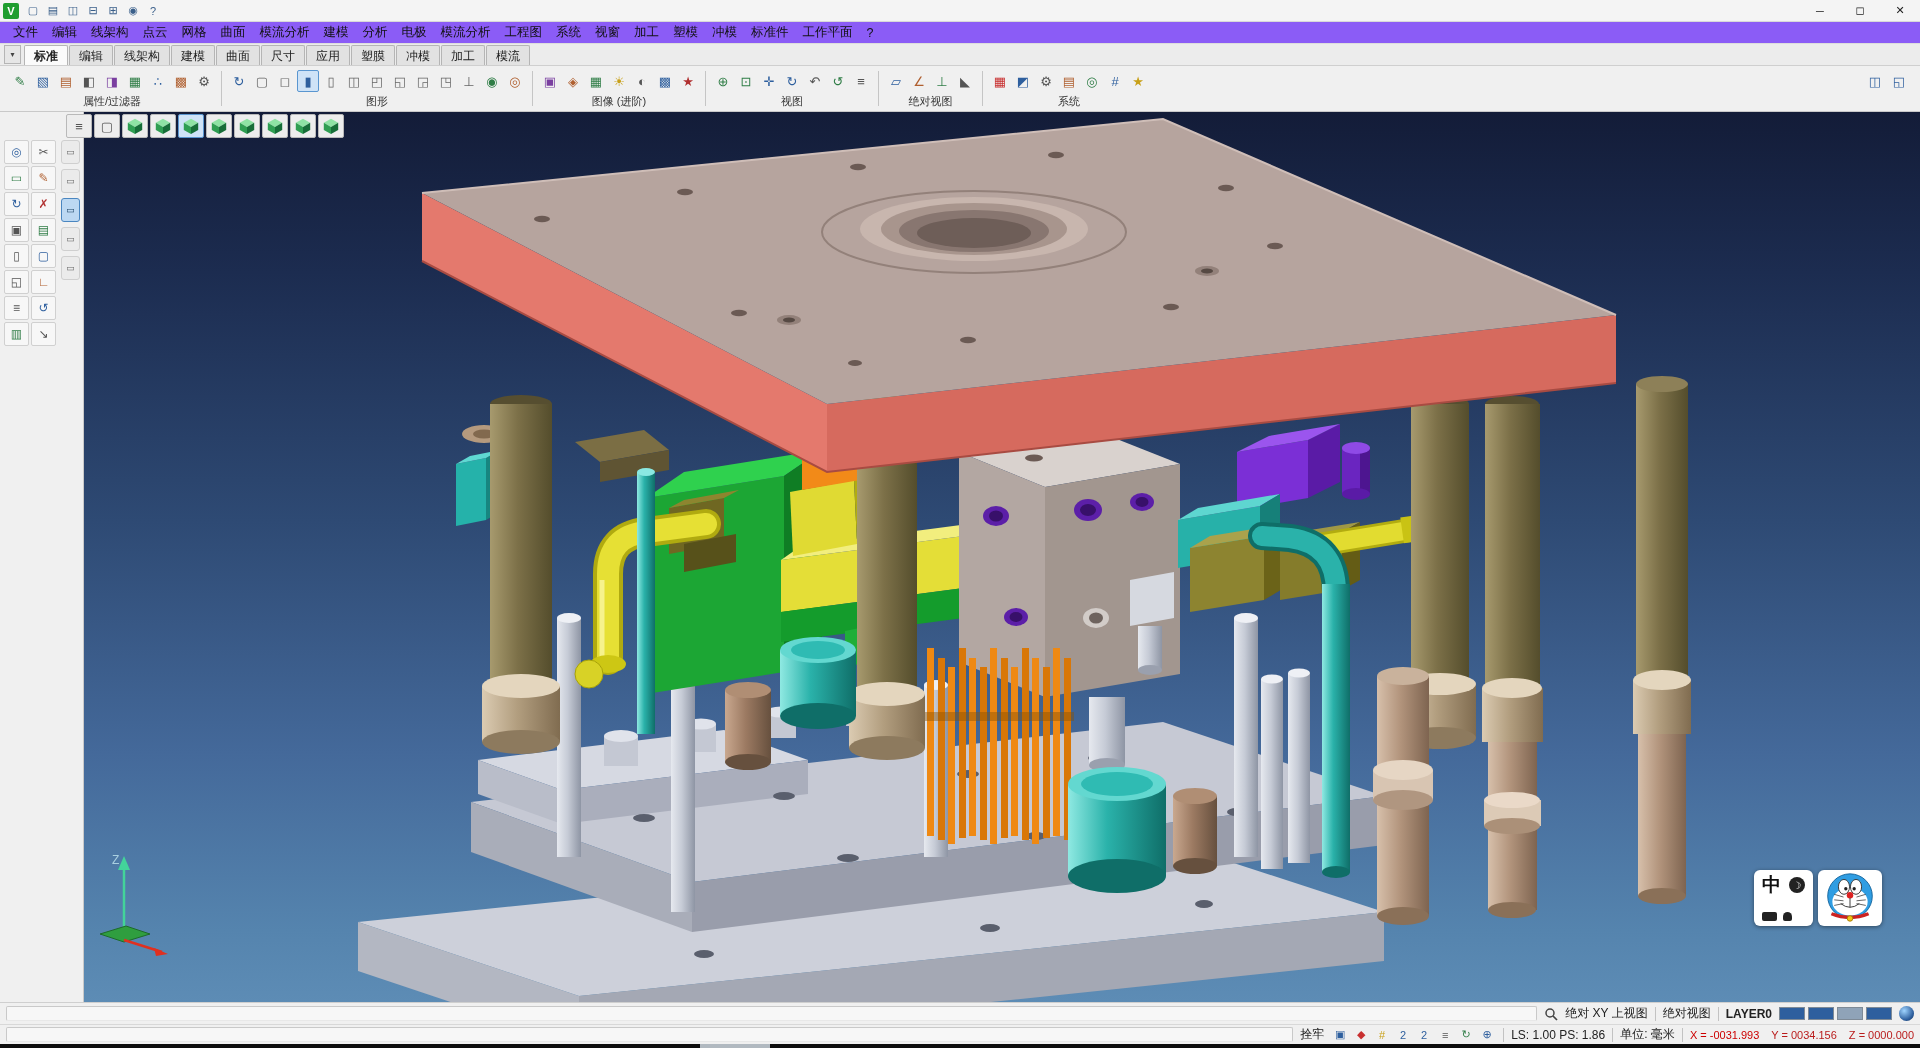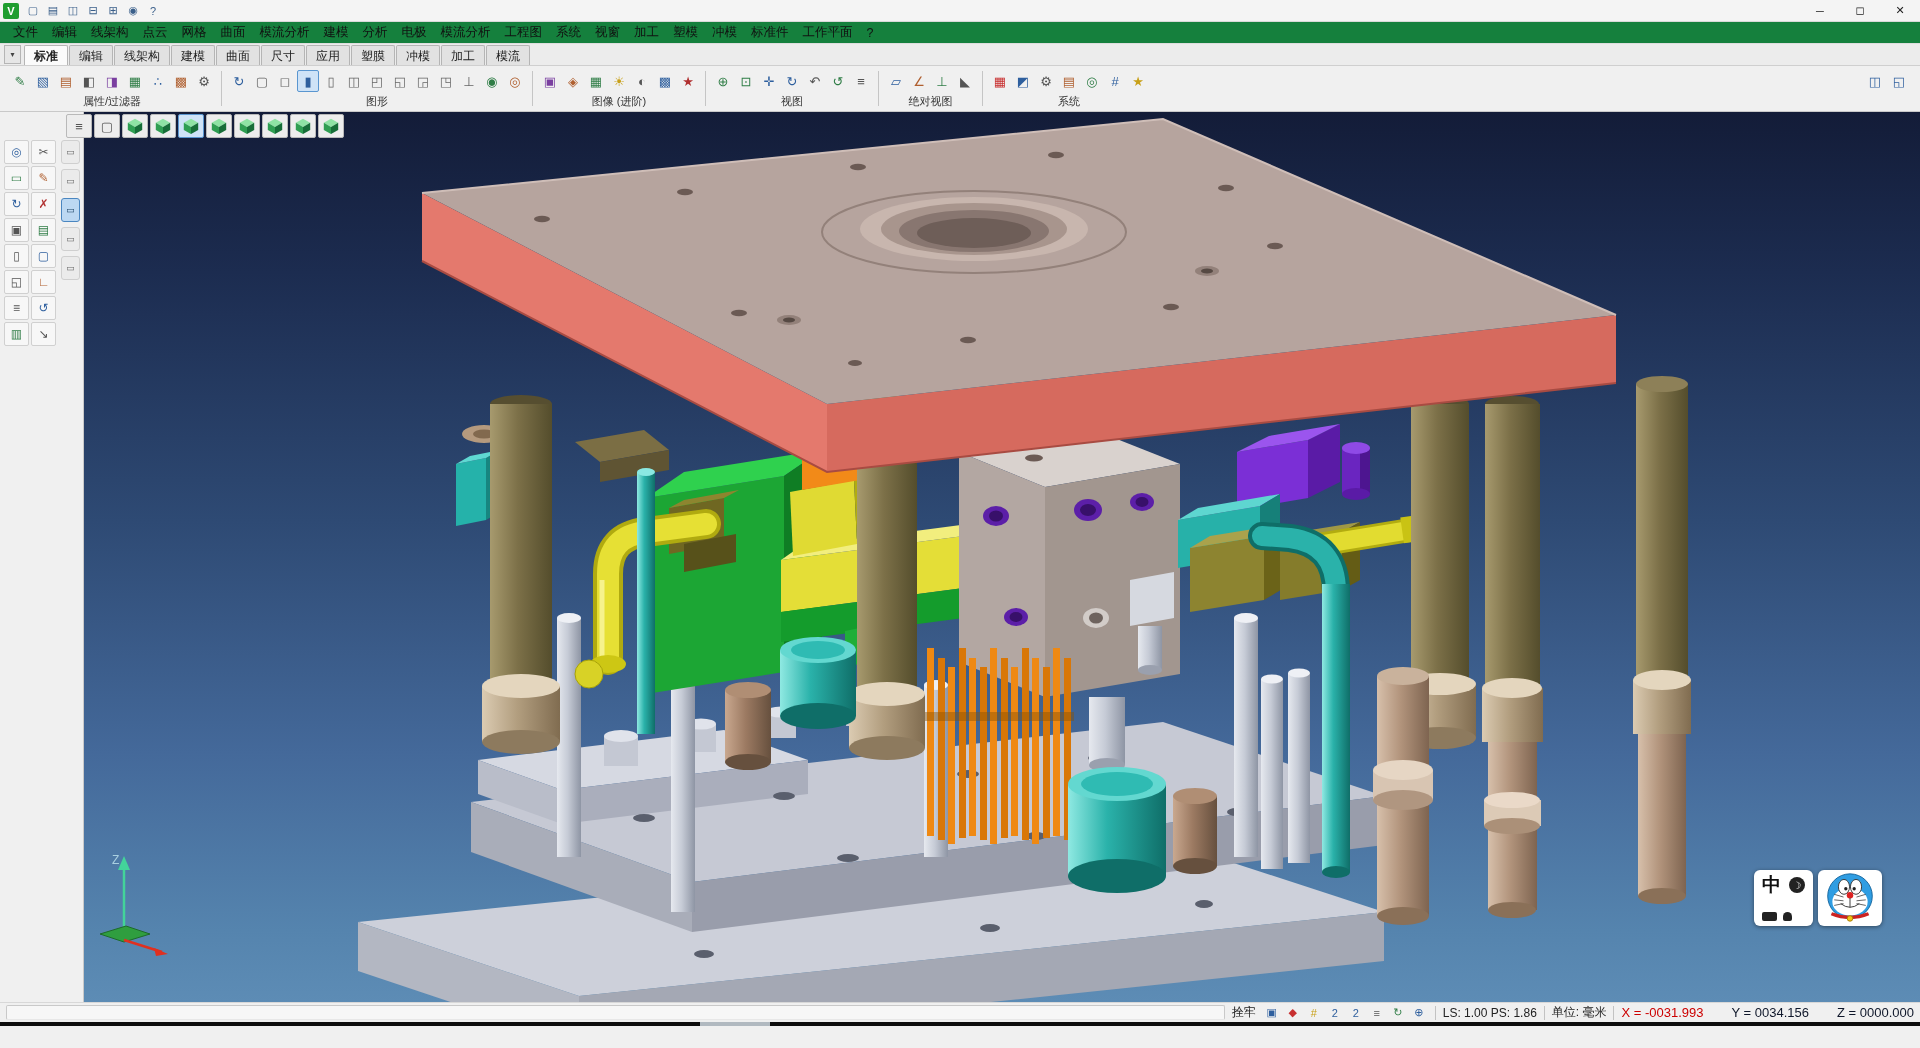--- a/index.html
+++ b/index.html
@@ -11,21 +11,21 @@
   .titlebar{height:22px;background:#f4f4f4;border-bottom:1px solid #d9d9d9;display:flex;align-items:center;position:relative}
   .logo{width:16px;height:16px;margin:0 5px 0 3px;background:#1f9d2f;color:#fff;font-weight:bold;font-size:11px;
         display:flex;align-items:center;justify-content:center;border-radius:2px}
   .qat{display:flex;gap:2px;z-index:2}
   .qicon{width:18px;height:18px;border:none;background:transparent;font-size:11px;color:#3a5f8a;cursor:default}
   .title{position:absolute;left:0;right:0;text-align:center;font-size:13px;color:#111;pointer-events:none}
   .wincontrols{margin-left:auto;display:flex;z-index:2}
   .winbtn{width:40px;height:21px;border:none;background:transparent;font-size:11px;color:#222}
 
   
-  .menubar{height:22px;background:#15803d;border-bottom:1px solid #ddd;display:flex;align-items:center;padding-left:6px}
+  .menubar{height:22px;background:#8b5cf6;border-bottom:1px solid #ddd;display:flex;align-items:center;padding-left:6px}
   .menu-item{border:none;background:transparent;padding:2px 7px;font-size:12.5px;color:#111;cursor:default}
 
   
   .tabbar{height:22px;background:#ececec;border-bottom:1px solid #cfcfcf;display:flex;align-items:flex-end;padding-left:4px}
   .tab-drop{width:17px;height:19px;border:1px solid #b5b5b5;background:#e6e6e6;font-size:8px;color:#444;margin:0 3px 1px 0}
   .tab{height:20px;border:1px solid #b5b5b5;border-bottom:none;background:#e2e2e2;padding:2px 9px;font-size:12px;
        margin-right:1px;border-radius:2px 2px 0 0;color:#222;cursor:default}
   .tab.selected{background:#fbfbfb;font-weight:bold}
 
   
@@ -77,23 +77,23 @@
   .status1{height:22px;background:#f0f0f0;border-top:1px solid #cfcfcf;display:flex;align-items:center;padding:0 6px;gap:7px}
   .status2{height:20px;background:#f0f0f0;border-top:1px solid #d8d8d8;display:flex;align-items:center;padding:0 6px;gap:7px}
   .sunken{flex:1;height:15px;background:#f7f7f7;border:1px solid #c9c9c9;border-bottom-color:#e8e8e8;border-radius:2px}
   .s-label{white-space:nowrap;color:#222}
   .sep{width:1px;height:14px;background:#c2c2c2}
   .swatches{display:flex;gap:3px;align-items:center}
   .swatch{width:26px;height:13px;border:1px solid #7e8a96;background:var(--ic,#2e5f9e);cursor:default}
   .globe{width:15px;height:15px;border-radius:50%;background:radial-gradient(circle at 35% 32%,#9fd4ff,#2e5f9e 65%,#14304f)}
   .sicons{display:flex;gap:3px;align-items:center}
   .sicon{width:18px;height:16px;border:none;background:transparent;font-size:11px;color:var(--ic,#444);cursor:default}
-  .coords{display:flex;gap:28px;white-space:nowrap;font-size:13px}
+  .coords{display:flex;gap:12px;white-space:nowrap;font-size:11px}
   .coord-x{color:#cc0000}
-  .coord-y,.coord-z{color:#0f172a}
+  .coord-y,.coord-z{color:#b91c1c}
 
   .bottom-strip{height:4px;background:#0d0d0d;position:relative}
   .peek{position:absolute;left:700px;top:0;width:70px;height:4px;background:#cfd8e0;opacity:.85}
 </style>
 </head>
 <body>
 
 <div id="app">
 
   <div class="titlebar">
@@ -669,20 +669,40 @@
 
           <svg class="cube" viewBox="0 0 20 20">
             <polygon points="10,2 18,6.5 10,11 2,6.5" fill="#8fe3a4"></polygon>
             <polygon points="2,6.5 10,11 10,19 2,14.5" fill="#2f9e52"></polygon>
             <polygon points="10,11 18,6.5 18,14.5 10,19" fill="#176e38"></polygon>
           </svg>
         </button>
       </div>
   </div>
 
+  <div class="status1">
+    <div class="sunken"></div>
+    <svg width="14" height="14" viewBox="0 0 14 14">
+      <circle cx="6" cy="6" r="4" fill="none" stroke="#444" stroke-width="1.5"></circle>
+      <line x1="9" y1="9" x2="13" y2="13" stroke="#444" stroke-width="1.7"></line>
+    </svg>
+    <span class="s-label">绝对 XY 上视图</span>
+    <div class="sep"></div>
+    <span class="s-label">绝对视图</span>
+    <div class="sep"></div>
+    <span class="s-label" style="font-weight:bold">LAYER0</span>
+    <div class="swatches">
+
+    <span class="swatch" style="--ic: #2e5f9e;"></span>
+        <span class="swatch" style="--ic: #2e5f9e;"></span>
+        <span class="swatch" style="--ic: #8fa3b8;"></span>
+        <span class="swatch" style="--ic: #2e5f9e;"></span>
+      </div>
+    <span class="globe"></span>
+  </div>
 
   <div class="status2">
     <div class="sunken"></div>
     <span class="s-label">拴牢</span>
     <div class="sicons">
 
     <button class="sicon" style="--ic: #2e5f9e;">▣</button>
         <button class="sicon" style="--ic: #c83030;">◆</button>
         <button class="sicon" style="--ic: #c8a018;">#</button>
         <button class="sicon" style="--ic: #2e5f9e;">2</button>

